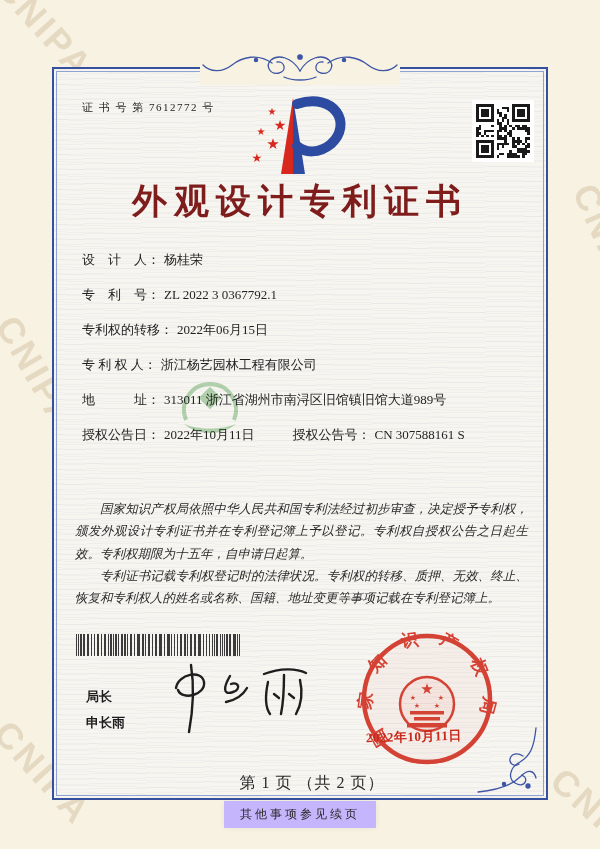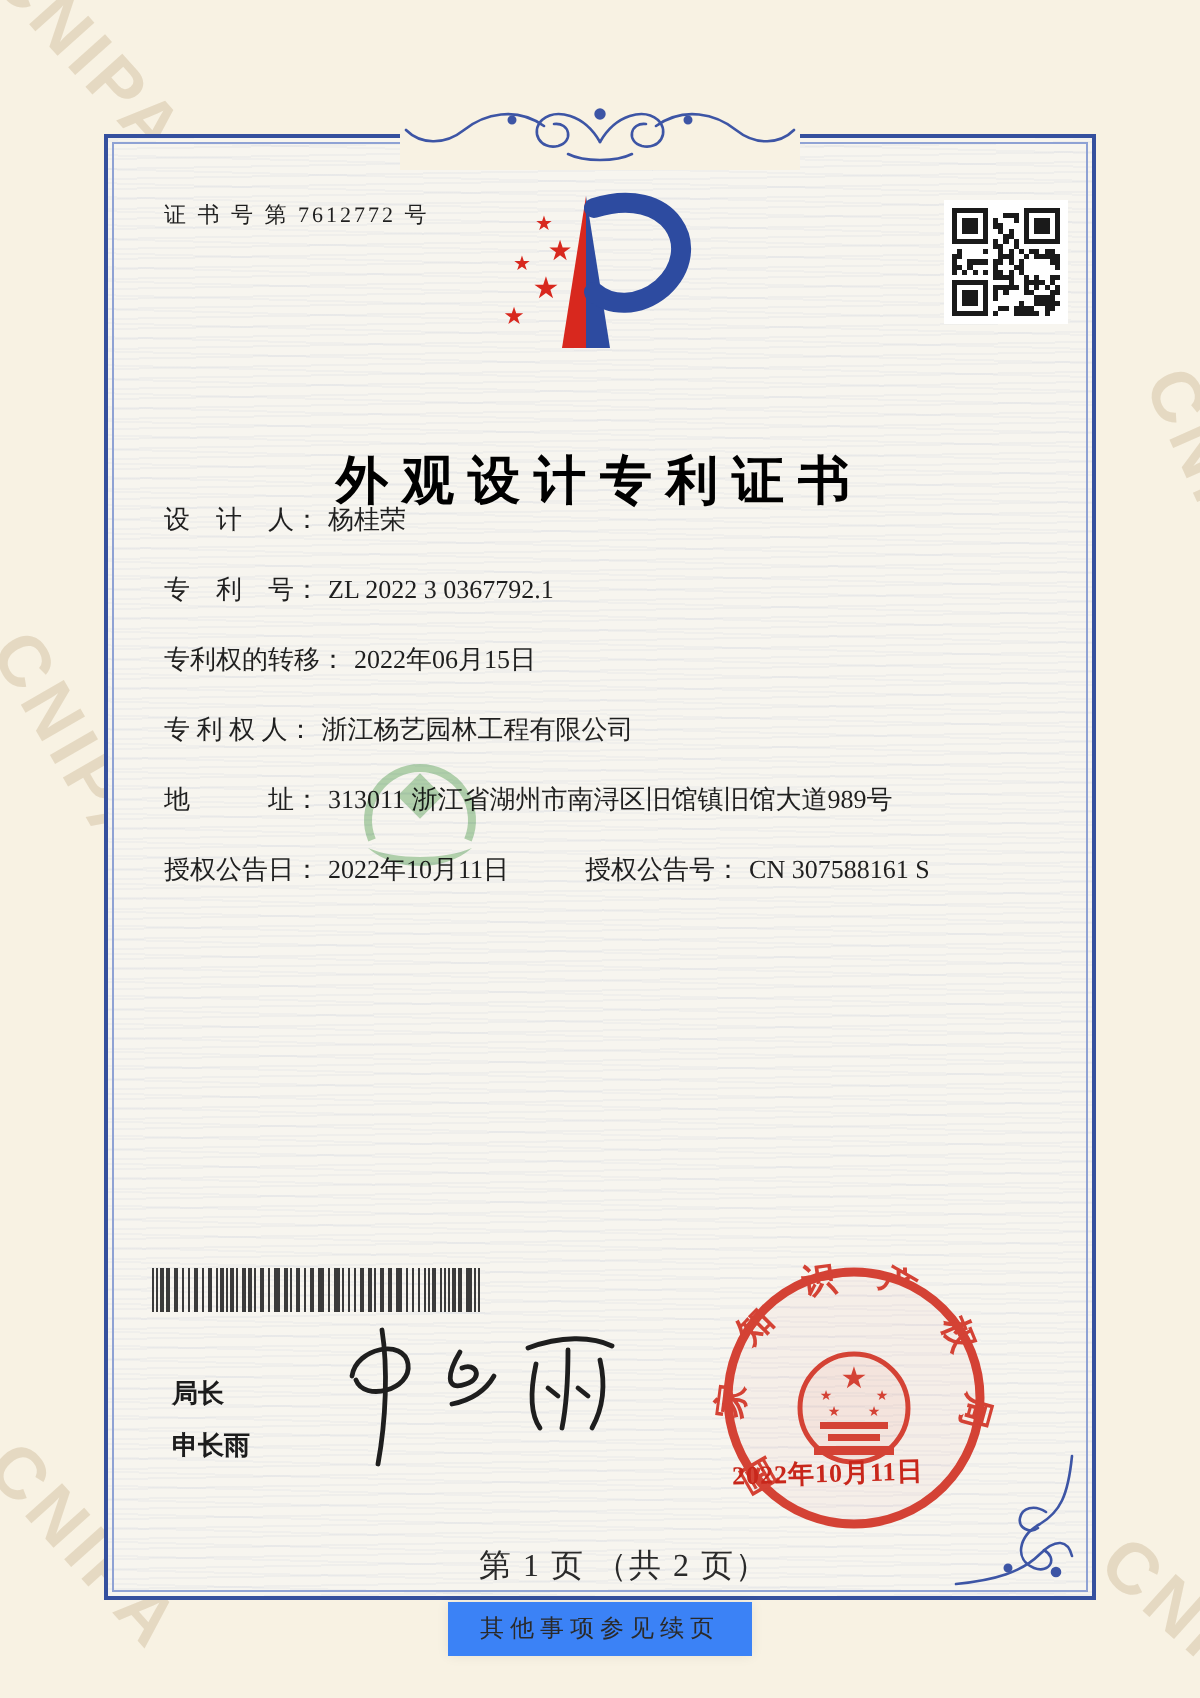--- a/index.html
+++ b/index.html
@@ -30,21 +30,21 @@
   }
   .flourish-top{position:absolute;left:200px;top:49px;width:200px;height:36px;}
   .flourish-corner{position:absolute;right:60px;top:726px;width:64px;height:70px;}
   
   .cert-no{position:absolute;left:82px;top:100px;font-size:11px;letter-spacing:1.5px;color:#1f1f1f;}
   .logo{position:absolute;left:235px;top:94px;width:120px;height:84px;}
   .qr-box{position:absolute;left:472px;top:100px;width:62px;height:62px;background:#ffffff;display:flex;align-items:center;justify-content:center;}
   .qr-box svg{width:54px;height:54px;}
   .doc-title{
     position:absolute;left:0;top:178px;width:100%;text-align:center;
-    font-size:26px;font-weight:bold;letter-spacing:7px;color:#000000;margin-top:45px;
+    font-size:35px;font-weight:bold;letter-spacing:7px;color:#7f1d1d;
   }
   
   .fields{position:absolute;left:82px;top:250px;width:446px;font-size:13px;}
   .field-row{height:35px;line-height:20px;display:flex;align-items:baseline;}
   .flabel{color:#1f1f1f;white-space:pre;}
   .fvalue{color:#1f1f1f;margin-left:4px;white-space:nowrap;}
   .fpair2{margin-left:38px;}
   
   .paragraphs{
     position:absolute;left:75px;top:498px;width:453px;
@@ -60,21 +60,21 @@
   
   .seal{position:absolute;left:356px;top:628px;width:142px;height:142px;opacity:.93;}
   .seal-date{
     position:absolute;left:366px;top:728px;font-size:13px;font-weight:bold;
     color:#c8271b;letter-spacing:.5px;transform:rotate(-1.5deg);white-space:nowrap;
   }
   
   .page-indicator{position:absolute;left:12px;top:773px;width:100%;text-align:center;font-size:16px;letter-spacing:1px;color:#2a2a2a;}
   .footer-note{
     position:absolute;left:50%;top:801px;transform:translateX(-50%);
-    background:#3b82f6;padding:5px 16px;font-size:12px;letter-spacing:3px;color:#2a2a2a;
+    background:#c4b5fd;padding:5px 16px;font-size:12px;letter-spacing:3px;color:#2a2a2a;
     box-shadow:0 0 6px rgba(0,0,0,0.07);white-space:nowrap;
   }
   
   .company-wm{
     position:absolute;left:178px;top:380px;display:flex;align-items:center;
     pointer-events:none;mix-blend-mode:multiply;opacity:.6;
   }
   .company-wm svg{width:64px;height:64px;margin-right:4px;}
   .company-wm .wm-text{
     font-size:54px;font-weight:bold;letter-spacing:8px;line-height:70px;
@@ -382,20 +382,24 @@
       <span class="fvalue">313011 浙江省湖州市南浔区旧馆镇旧馆大道989号</span>
     </div>
     <div class="field-row">
       <span class="flabel">授权公告日：</span>
       <span class="fvalue">2022年10月11日</span>
       <span class="flabel fpair2">授权公告号：</span>
       <span class="fvalue">CN 307588161 S</span>
     </div>
   </div>
 
+  <div class="paragraphs">
+    <p>国家知识产权局依照中华人民共和国专利法经过初步审查，决定授予专利权，颁发外观设计专利证书并在专利登记簿上予以登记。专利权自授权公告之日起生效。专利权期限为十五年，自申请日起算。</p>
+    <p>专利证书记载专利权登记时的法律状况。专利权的转移、质押、无效、终止、恢复和专利权人的姓名或名称、国籍、地址变更等事项记载在专利登记簿上。</p>
+  </div>
 
   <svg class="barcode" id="barcode-svg" viewBox="0 0 166 22" preserveAspectRatio="none">
       <rect x="0" y="0" width="1" height="22" fill="#3b3b3b"></rect>
       <rect x="2" y="0" width="1" height="22" fill="#3b3b3b"></rect>
       <rect x="4" y="0" width="2" height="22" fill="#3b3b3b"></rect>
       <rect x="7" y="0" width="2" height="22" fill="#3b3b3b"></rect>
       <rect x="11" y="0" width="2" height="22" fill="#3b3b3b"></rect>
       <rect x="15" y="0" width="1" height="22" fill="#3b3b3b"></rect>
       <rect x="18" y="0" width="1" height="22" fill="#3b3b3b"></rect>
       <rect x="21" y="0" width="2" height="22" fill="#3b3b3b"></rect>

